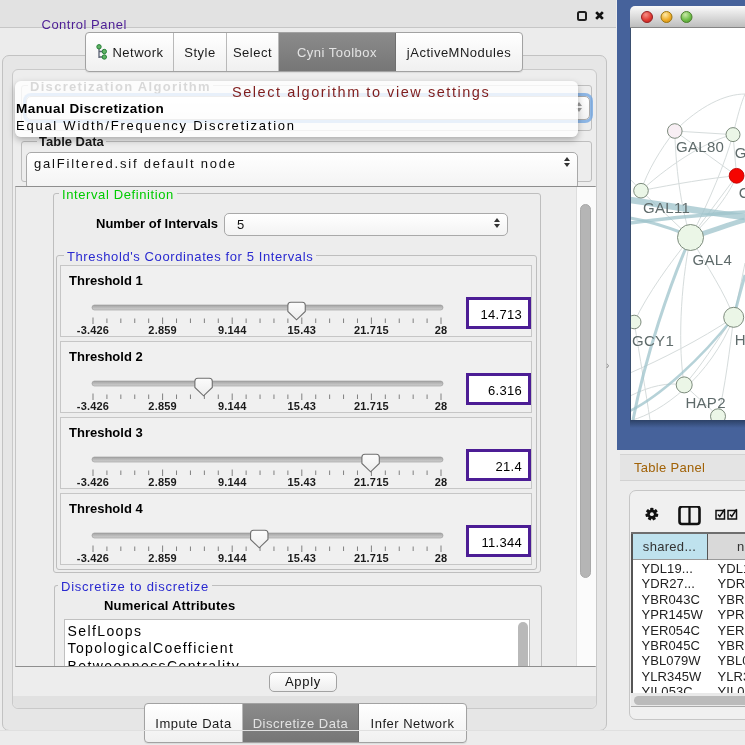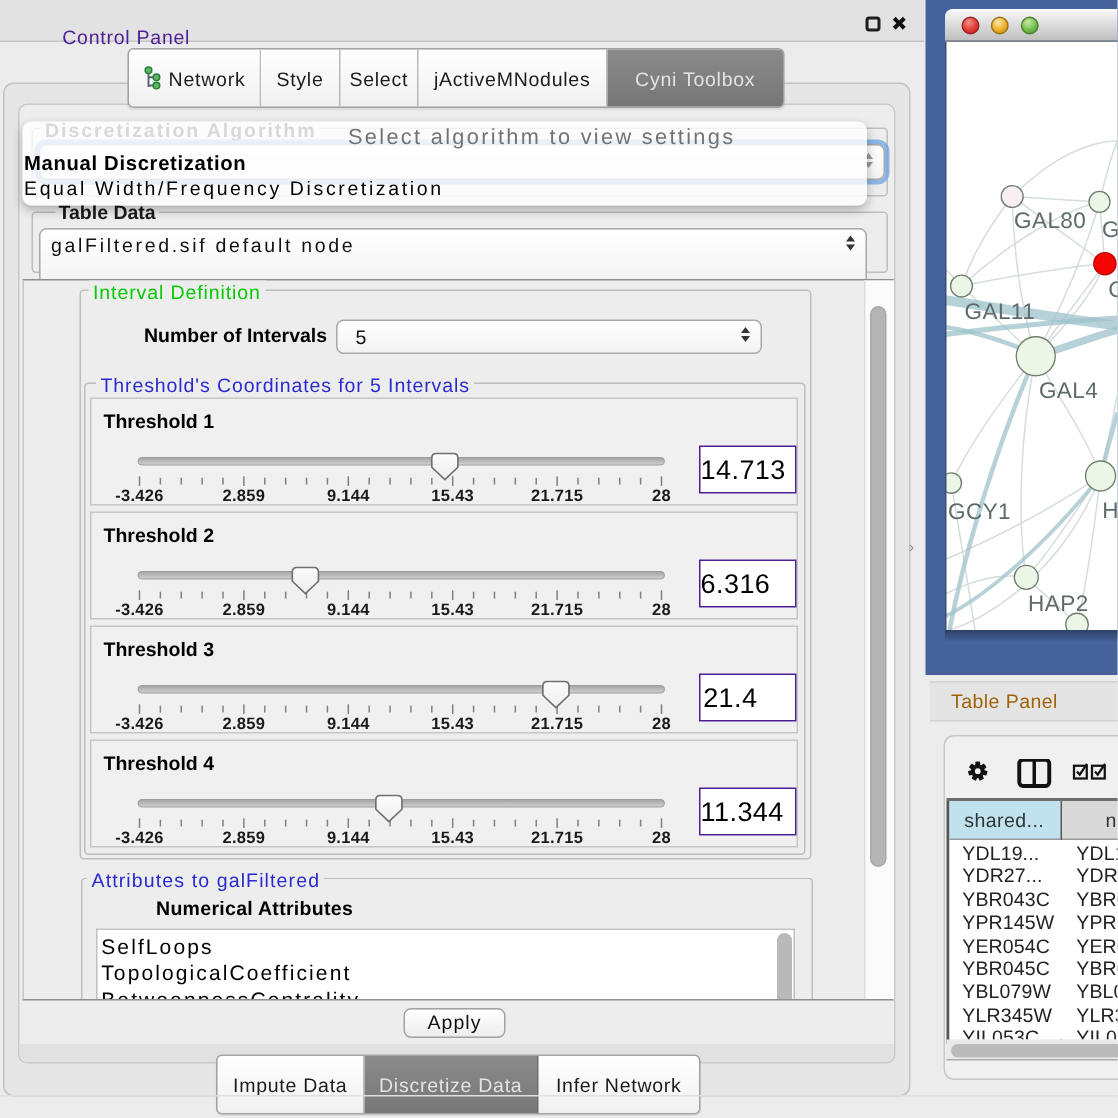--- a/index.html
+++ b/index.html
@@ -22,21 +22,21 @@
  border-radius:5px;font-size:13px;color:#111;}
 .combo .ct{position:absolute;left:7px;top:3px;letter-spacing:1.8px;white-space:nowrap;}
 .arr{position:absolute;right:7px;width:8px;}
 .arr .up{width:0;height:0;border-left:3.5px solid transparent;border-right:3.5px solid transparent;
  border-bottom:4.5px solid #333;margin-bottom:2px;}
 .arr .dn{width:0;height:0;border-left:3.5px solid transparent;border-right:3.5px solid transparent;
  border-top:4.5px solid #333;}
 .thr{position:absolute;left:60px;width:472px;height:72px;background:#F0F0F0;border:1px solid #C6C6C6;}
 .thr .tl{position:absolute;left:8px;top:7px;font-size:13px;font-weight:bold;color:#000;}
 .thr .vf{position:absolute;left:405px;top:31px;width:65px;height:32px;background:#fff;
- border:1px solid #4c1d95;font-size:18px;letter-spacing:0.3px;color:#000;text-align:right;line-height:30px;padding-right:25px;}
+ border:3px solid #4c1d95;font-size:13px;letter-spacing:0.3px;color:#000;text-align:right;line-height:30px;padding-right:6px;}
 </style>
 </head>
 <body>
 
 <div class="abs" style="left:0;top:0;width:616px;height:28px;background:#E2E2E2;border-bottom:1px solid #C6C6C6;"></div>
 <div class="abs" style="left:6.5px;top:17px;font-size:13px;letter-spacing:0.5px;color:#4c1d95;margin-left:35px;">Control Panel</div>
 <div class="abs" style="left:577px;top:11px;width:10px;height:10px;border:2px solid #1E1E1E;border-radius:2.5px;"></div>
 <svg class="abs" style="left:594px;top:10px;" width="11" height="11" viewBox="0 0 11 11">
  <path fill="#121212" d="M1.2,3.1 L3.1,1.2 L5.5,3.6 L7.9,1.2 L9.8,3.1 L7.4,5.5 L9.8,7.9 L7.9,9.8 L5.5,7.4 L3.1,9.8 L1.2,7.9 L3.6,5.5 Z"></path>
 </svg>
@@ -49,22 +49,22 @@
 <div class="seg" style="left:85px;top:32px;">
  <div class="s" style="width:88px;">
   <svg width="13" height="16" viewBox="0 0 13 16" style="margin-right:4px;">
    <path d="M4,3 L4,14 M4,7.5 L8.5,7.5 M4,13 L8.5,13" stroke="#5A6273" stroke-width="1.3" fill="none"></path>
    <circle cx="4" cy="2.8" r="2.2" fill="#5FB364" stroke="#268038" stroke-width="1"></circle>
    <circle cx="9.3" cy="7.5" r="2.2" fill="#5FB364" stroke="#268038" stroke-width="1"></circle>
    <circle cx="9.3" cy="13" r="2.2" fill="#5FB364" stroke="#268038" stroke-width="1"></circle>
   </svg>Network</div>
  <div class="s" style="width:53px;">Style</div>
  <div class="s" style="width:52px;">Select</div>
+ <div class="s sel" style="width:117px;">Cyni Toolbox</div>
  <div class="s" style="width:126px;">jActiveMNodules</div>
- <div class="s sel" style="width:117px;">Cyni Toolbox</div>
 </div>
 
 <div class="gb" style="left:21px;top:85px;width:571px;height:46px;"></div>
 <div class="abs" style="left:28px;top:79px;font-size:13px;font-weight:bold;letter-spacing:1.3px;color:#3D3D3D;background:#EDEDED;padding:0 2px;">Discretization Algorithm</div>
 <div class="combo" style="left:26px;top:96px;width:564px;height:24px;box-shadow:0 0 0 3px rgba(108,163,226,0.75);">
  <div class="arr" style="top:5px;right:5px;">
       <div class="up" style="border-bottom-color:#9A9A9A;"></div>
       <div class="dn" style="border-top-color:#9A9A9A;"></div>
     </div>
 </div>
@@ -74,21 +74,21 @@
 <div class="combo" style="left:26px;top:152px;width:552px;height:38px;">
  <div class="ct">galFiltered.sif default node</div>
  <div class="arr" style="top:4px;right:5px;">
       <div class="up"></div>
       <div class="dn"></div>
     </div>
 </div>
 
 <div class="abs" style="left:15px;top:81px;width:563px;height:56px;background:rgba(255,255,255,0.8);
  border-radius:6px;box-shadow:0 3px 7px rgba(0,0,0,0.28);"></div>
-<div class="abs" style="left:232px;top:84px;font-size:14.5px;letter-spacing:1.55px;color:#737373;">Select algorithm to view settings</div>
+<div class="abs" style="left:232px;top:84px;font-size:14.5px;letter-spacing:1.55px;color:#7f1d1d;">Select algorithm to view settings</div>
 <div class="abs" style="left:16px;top:101px;font-size:13.5px;letter-spacing:0.45px;font-weight:bold;color:#000;">Manual Discretization</div>
 <div class="abs" style="left:16px;top:117.5px;font-size:13px;letter-spacing:1.75px;color:#000;">Equal Width/Frequency Discretization</div>
 
 <div class="abs" id="scrollarea" style="left:15px;top:186px;width:581px;height:481px;background:#EDEDED;
  border-top:1px solid #8F8F8F;border-bottom:1px solid #8F8F8F;border-left:1px solid #C6C6C6;border-right:1px solid #C6C6C6;overflow:hidden;">
 </div>
 
 <div class="gb" style="left:53px;top:193px;width:488px;height:380px;"></div>
 <div class="gt" style="left:59px;top:187px;color:#00CB00;">Interval Definition</div>
 
@@ -299,21 +299,21 @@
       <text x="101.6" y="40" text-anchor="middle" font-size="11" font-weight="bold" letter-spacing="0.2" fill="#1A1A1A" font-family="Liberation Sans">2.859</text>
       <text x="171.2" y="40" text-anchor="middle" font-size="11" font-weight="bold" letter-spacing="0.2" fill="#1A1A1A" font-family="Liberation Sans">9.144</text>
       <text x="240.79999999999998" y="40" text-anchor="middle" font-size="11" font-weight="bold" letter-spacing="0.2" fill="#1A1A1A" font-family="Liberation Sans">15.43</text>
       <text x="310.4" y="40" text-anchor="middle" font-size="11" font-weight="bold" letter-spacing="0.2" fill="#1A1A1A" font-family="Liberation Sans">21.715</text>
       <text x="380" y="40" text-anchor="middle" font-size="11" font-weight="bold" letter-spacing="0.2" fill="#1A1A1A" font-family="Liberation Sans">28</text>
       <path d="M 189.56,11.3 Q 189.56,8.3 192.56,8.3 L 203.96,8.3 Q 206.96,8.3 206.96,11.3 L 206.96,17.5 L 198.26,25.8 L 189.56,17.5 Z" fill="url(#thsl4)" stroke="#6F6F6F" stroke-width="1.1"></path>
     </svg>
   </div>
 
 <div class="abs" style="left:54px;top:585px;width:488px;height:81px;border:1px solid #BEBEBE;border-bottom:none;border-radius:3px 3px 0 0;"></div>
-<div class="gt" style="left:58px;top:579px;color:#2A2AD0;letter-spacing:0.75px;">Attributes to galFiltered</div>
+<div class="gt" style="left:58px;top:579px;color:#2A2AD0;letter-spacing:0.75px;">Discretize to discretize</div>
 <div class="abs" style="left:56px;top:598px;font-size:13px;font-weight:bold;letter-spacing:0.2px;color:#000;padding-left:48px;">Numerical Attributes</div>
 <div class="abs" style="left:64px;top:619px;width:466px;height:47px;background:#fff;border:1px solid #C0C0C0;border-bottom:none;overflow:hidden;">
  <div style="position:absolute;left:2.5px;top:3px;font-size:14px;letter-spacing:1.4px;color:#000;line-height:17.3px;">SelfLoops<br>TopologicalCoefficient<br>BetweennessCentrality</div>
  <div style="position:absolute;left:453px;top:2px;width:10px;height:60px;background:#B9B9B9;border-radius:5px;"></div>
 </div>
 
 <div class="abs" style="left:576px;top:187px;width:20px;height:479px;background:#FBFBFB;border-left:1px solid #DDD;"></div>
 <div class="abs" style="left:580px;top:204px;width:11px;height:374px;background:#B5B5B5;border:1px solid #A9A9A9;border-radius:6px;"></div>
 
 <div class="abs" style="left:269px;top:672px;width:68px;height:20px;background:linear-gradient(#FFFFFF,#EDEDED);

